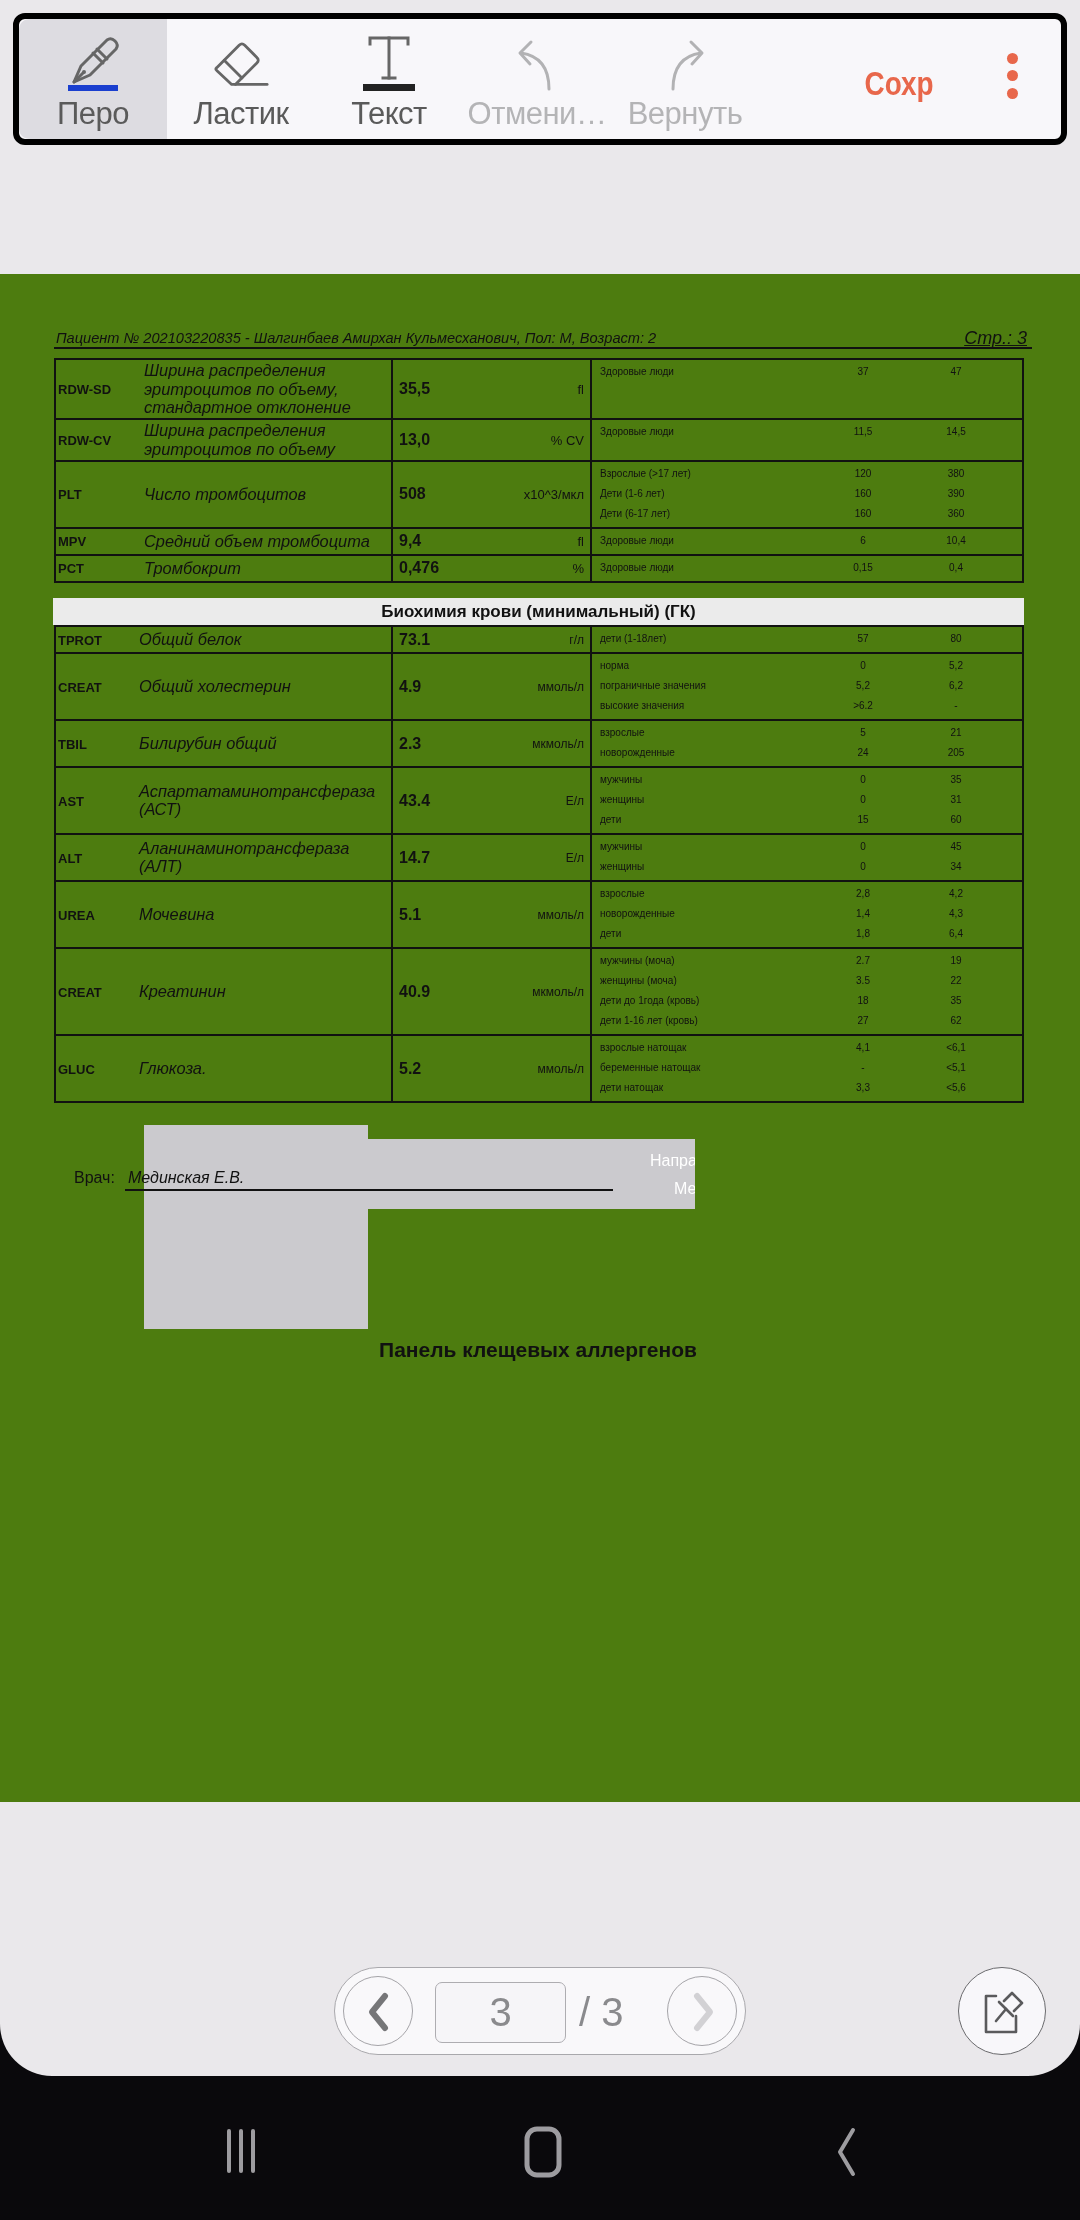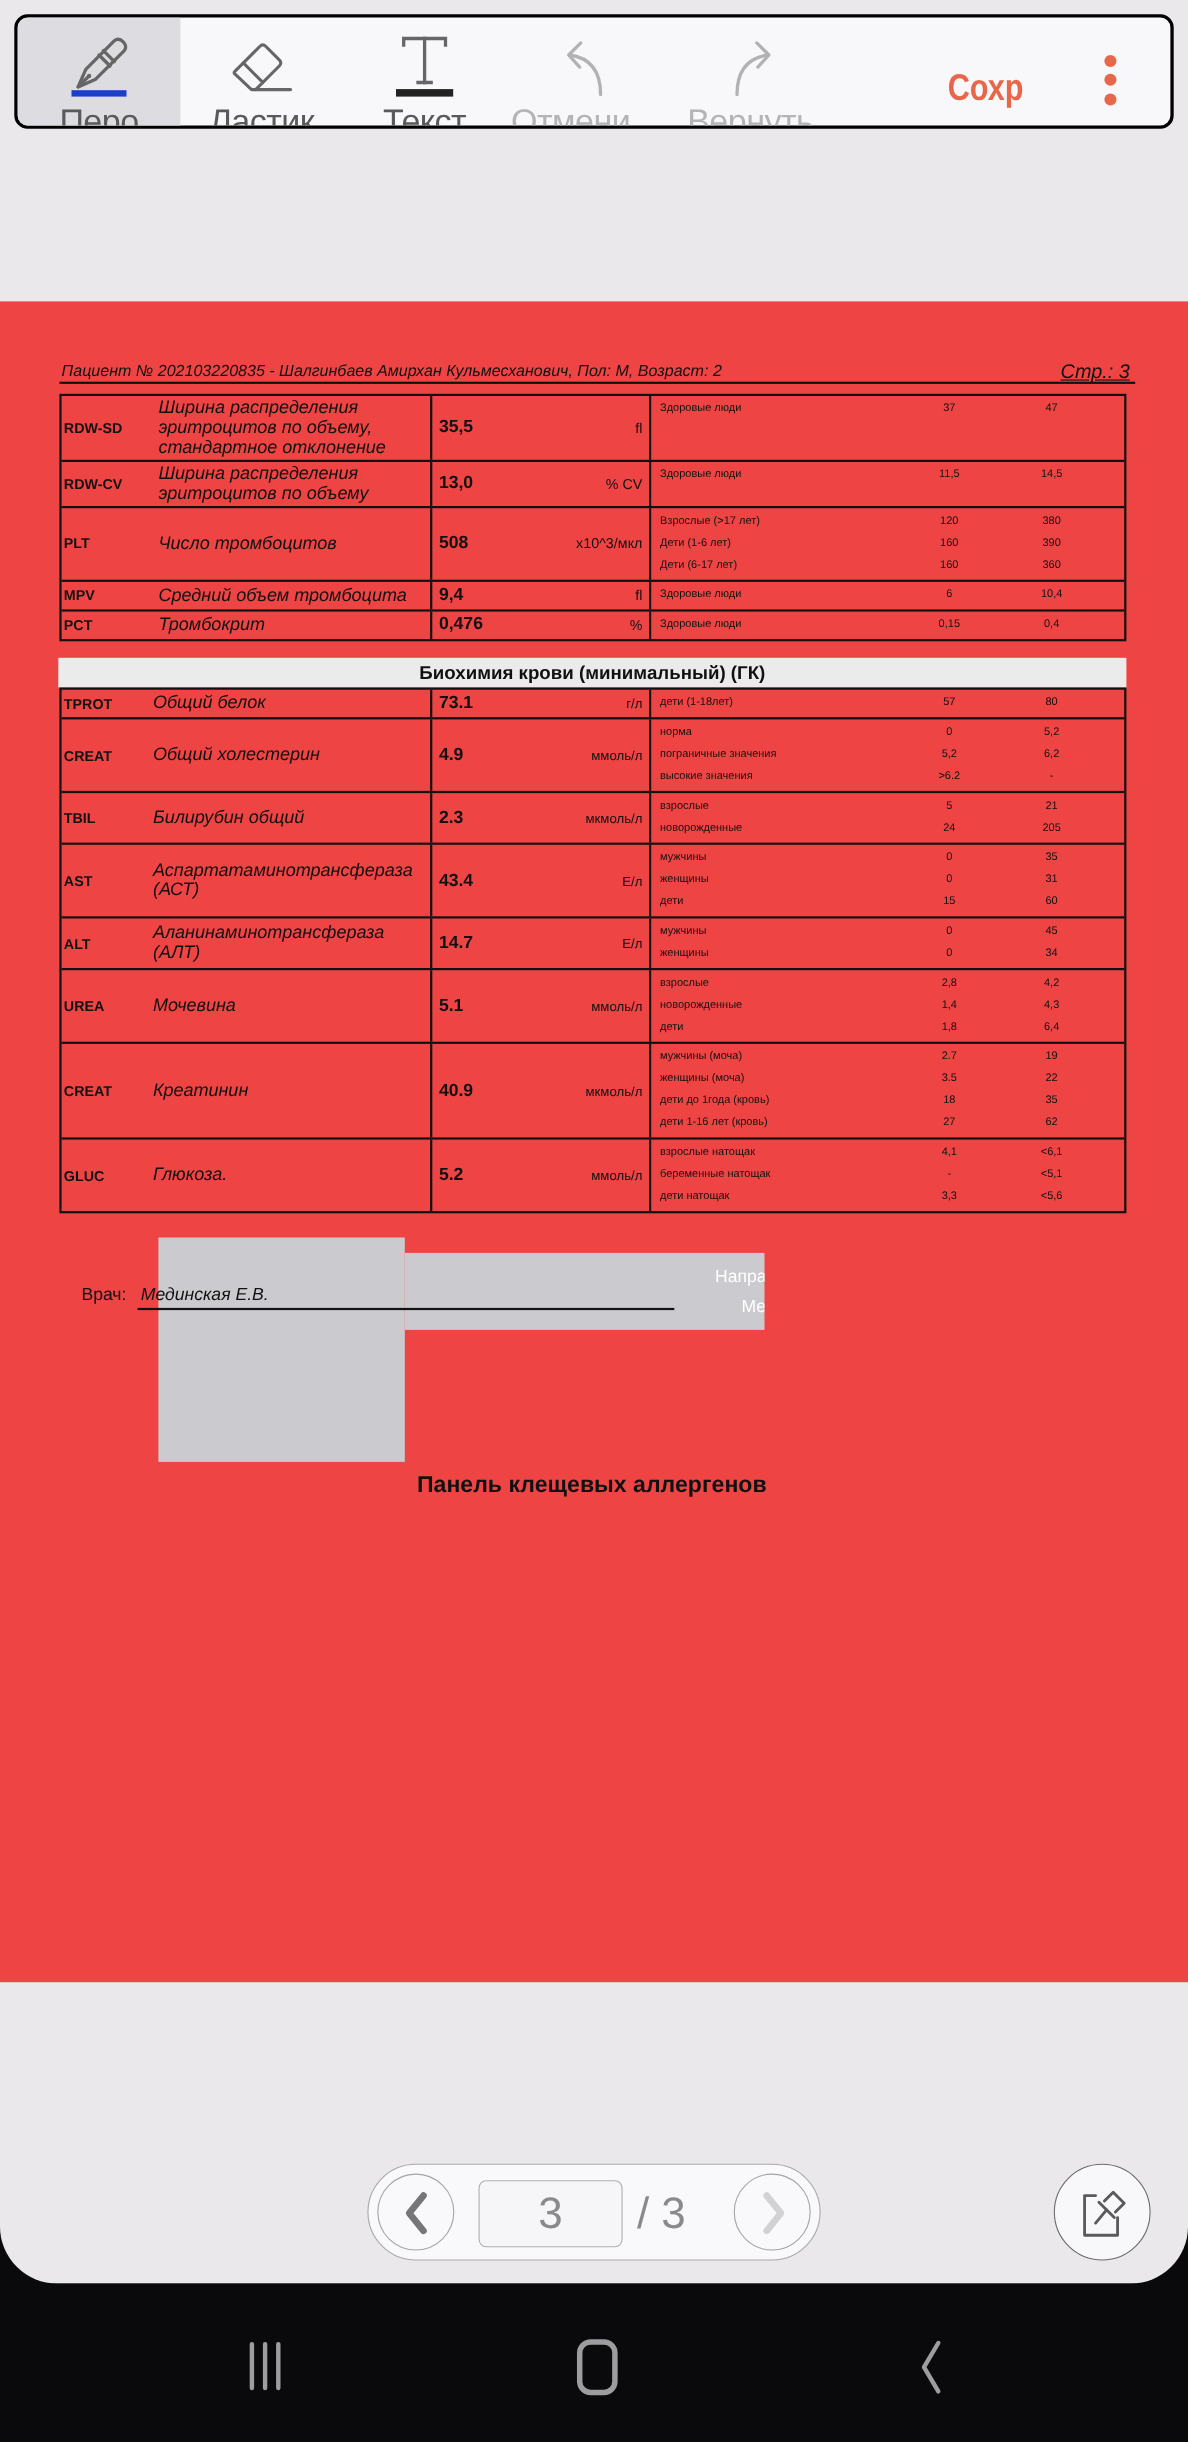--- a/index.html
+++ b/index.html
@@ -1,31 +1,31 @@
 <!DOCTYPE html>
 <html><head>
 <meta charset="utf-8">
 <style>
   * { box-sizing: border-box; margin: 0; padding: 0; }
   html, body { width: 1080px; height: 2220px; overflow: hidden; background: #0a090c; font-family: "Liberation Sans", sans-serif; }
   .screen { position: absolute; left: 0; top: 0; width: 1080px; height: 2076px; background: #eae8eb; border-radius: 0 0 52px 52px; overflow: hidden; }
 
   
-  .toolbar { position: absolute; left: 13px; top: 13px; width: 1054px; height: 104px; background: #f8f7fa; border: 3px solid #000000; border-radius: 12px; overflow: hidden; }
+  .toolbar { position: absolute; left: 13px; top: 13px; width: 1054px; height: 132px; background: #f8f7fa; border: 6px solid #000000; border-radius: 12px; overflow: hidden; }
   .tool { position: absolute; top: 0; width: 148px; height: 120px; }
   .tool.selected { background: #dddce1; }
   .tool .icon { position: absolute; left: 46px; top: 16px; width: 56px; height: 56px; }
   .tool .label { position: absolute; left: -10px; width: 168px; top: 77px; line-height: 36px; font-size: 31px; text-align: center; color: #5a5a5a; white-space: nowrap; letter-spacing: -0.5px; }
   .tool.disabled .label { color: #b4b4b6; }
   .save-btn { position: absolute; left: 830px; top: 40px; width: 100px; height: 48px; line-height: 48px; text-align: center; font-weight: bold; font-size: 34px; color: #e8674b; transform: scaleX(0.82); }
   .more-btn { position: absolute; left: 976px; top: 28px; width: 36px; height: 64px; }
   .more-btn span { position: absolute; left: 12px; width: 11px; height: 11px; border-radius: 50%; background: #e8674b; }
 
   
-  .page { position: absolute; left: 0; top: 274px; width: 1080px; height: 1528px; background: #ef4444; color: #111; }
+  .page { position: absolute; left: 0; top: 274px; width: 1080px; height: 1528px; background: #4d7c0f; color: #111; }
   .hdr-line { position: absolute; left: 56px; top: 55px; font-size: 14.6px; line-height: 18px; font-style: italic; white-space: nowrap; }
   .hdr-page { position: absolute; right: 53px; top: 54px; font-size: 18px; line-height: 20px; font-style: italic; text-decoration: underline; }
   .hdr-rule { position: absolute; left: 54px; top: 73px; width: 978px; height: 2px; background: #111; }
 
   .tbl { position: absolute; left: 54px; width: 970px; border: 2px solid #111; }
   .row { display: flex; border-top: 2px solid #111; }
   .row:first-child { border-top: none; }
   .c-a { position: relative; width: 335px; display: flex; align-items: center; }
   .c-b { position: relative; width: 199px; border-left: 2px solid #111; display: flex; align-items: center; }
   .c-c { flex: 1; border-left: 2px solid #111; }

